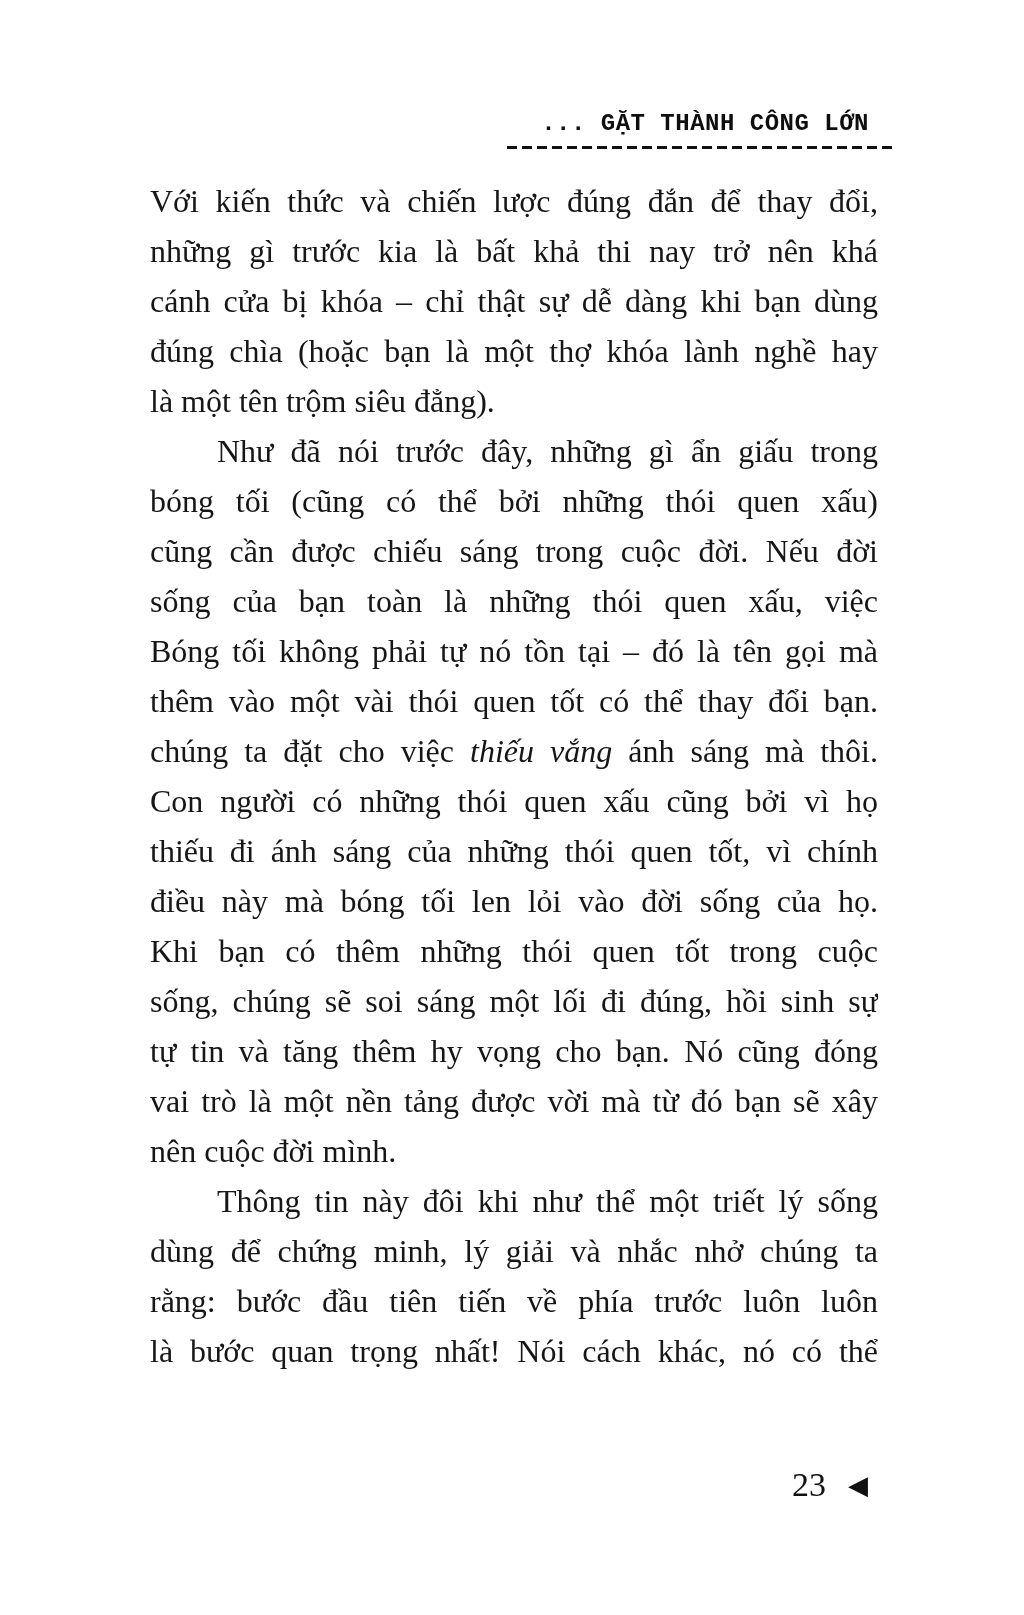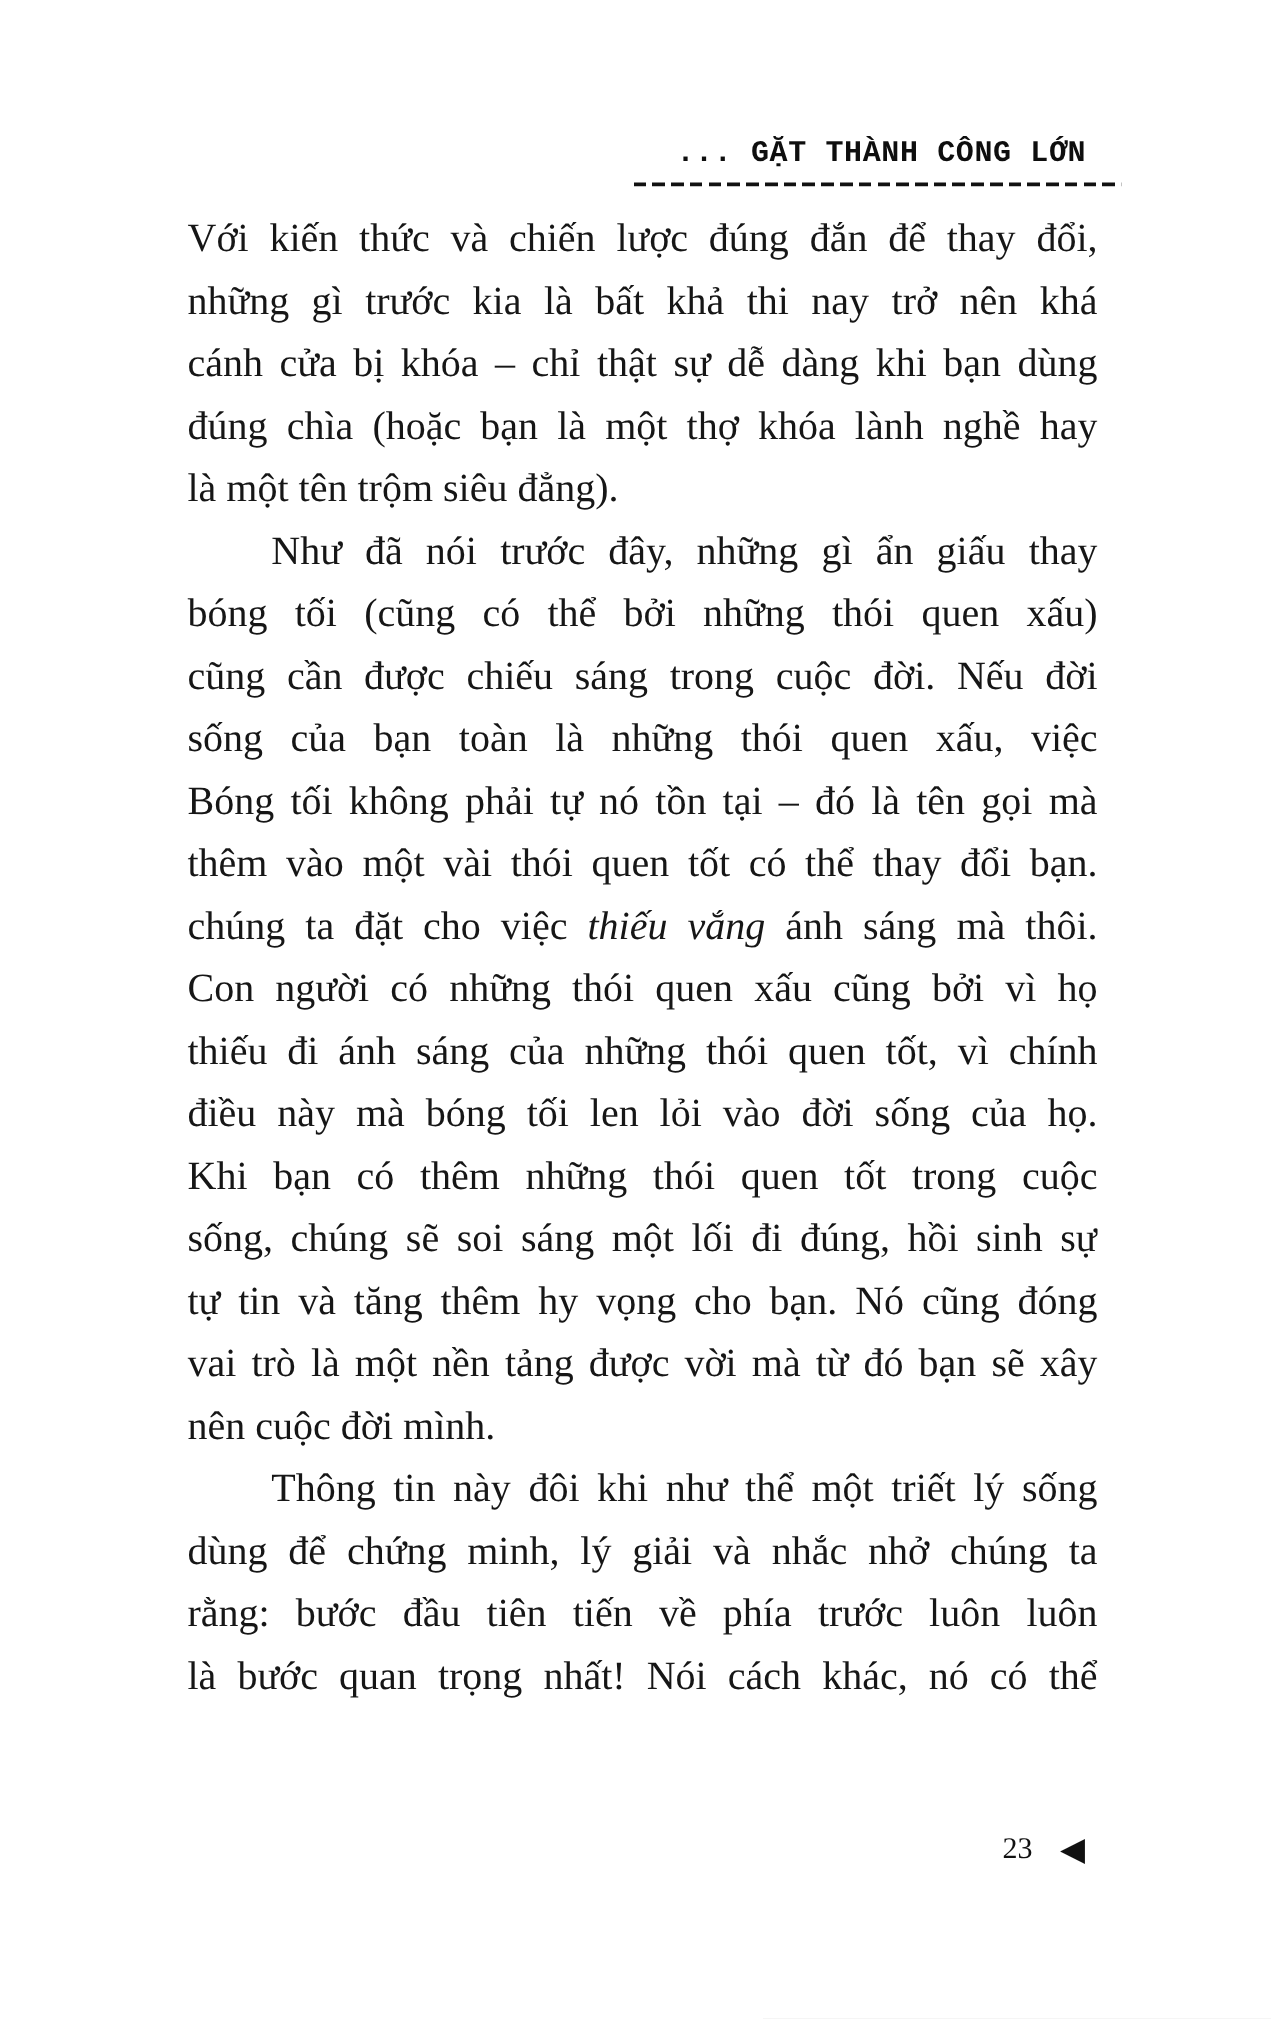--- a/index.html
+++ b/index.html
@@ -14,54 +14,54 @@
     font-family:"Liberation Mono","DejaVu Sans Mono",monospace;
     font-weight:700; font-size:24px; letter-spacing:0.5px;
     padding-right:28px; white-space:pre; color:#0e0e0e;
   }
   .rh-rule {
     margin-top:9px; height:3px; width:100%;
     background:repeating-linear-gradient(90deg,#111 0 10px,transparent 10px 15px);
   }
   
   .body-text {
-    position:absolute; left:150px; top:165px; width:728px;
+    position:absolute; left:150px; top:176px; width:728px;
     font-size:32px; line-height:50px; color:#161616;
   }
   .line { text-align:justify; text-align-last:justify; height:50px; overflow:hidden; }
   .line.left { text-align-last:left; }
   .line.indent { text-indent:67px; }
   .line em { font-style:italic; }
   
   .footer {
     position:absolute; top:1466px; right:156px;
     display:flex; align-items:center; gap:22px;
   }
-  .page-num { font-size:24px; color:#111; }
+  .page-num { font-size:34px; color:#111; }
   .page-arrow { font-family:"DejaVu Sans","Liberation Sans",sans-serif; font-size:26px; color:#111; line-height:1; }
 </style>
 </head>
 <body>
 
 <div class="page">
 
   <div class="running-head">
     <div class="rh-title">... GẶT THÀNH CÔNG LỚN</div>
     <div class="rh-rule"></div>
   </div>
 
   <main class="body-text">
 
     <div class="line">Với kiến thức và chiến lược đúng đắn để thay đổi,</div>
     <div class="line">những gì trước kia là bất khả thi nay trở nên khá</div>
     <div class="line">cánh cửa bị khóa – chỉ thật sự dễ dàng khi bạn dùng</div>
     <div class="line">đúng chìa (hoặc bạn là một thợ khóa lành nghề hay</div>
     <div class="line left">là một tên trộm siêu đẳng).</div>
 
-    <div class="line indent">Như đã nói trước đây, những gì ẩn giấu thay</div>
+    <div class="line indent">Như đã nói trước đây, những gì ẩn giấu trong</div>
     <div class="line">bóng tối (cũng có thể bởi những thói quen xấu)</div>
     <div class="line">cũng cần được chiếu sáng trong cuộc đời. Nếu đời</div>
     <div class="line">sống của bạn toàn là những thói quen xấu, việc</div>
     <div class="line">Bóng tối không phải tự nó tồn tại – đó là tên gọi mà</div>
     <div class="line">thêm vào một vài thói quen tốt có thể thay đổi bạn.</div>
     <div class="line"><span>chúng ta đặt cho việc </span><em>thiếu vắng</em><span> ánh sáng mà thôi.</span></div>
     <div class="line">Con người có những thói quen xấu cũng bởi vì họ</div>
     <div class="line">thiếu đi ánh sáng của những thói quen tốt, vì chính</div>
     <div class="line">điều này mà bóng tối len lỏi vào đời sống của họ.</div>
     <div class="line">Khi bạn có thêm những thói quen tốt trong cuộc</div>

